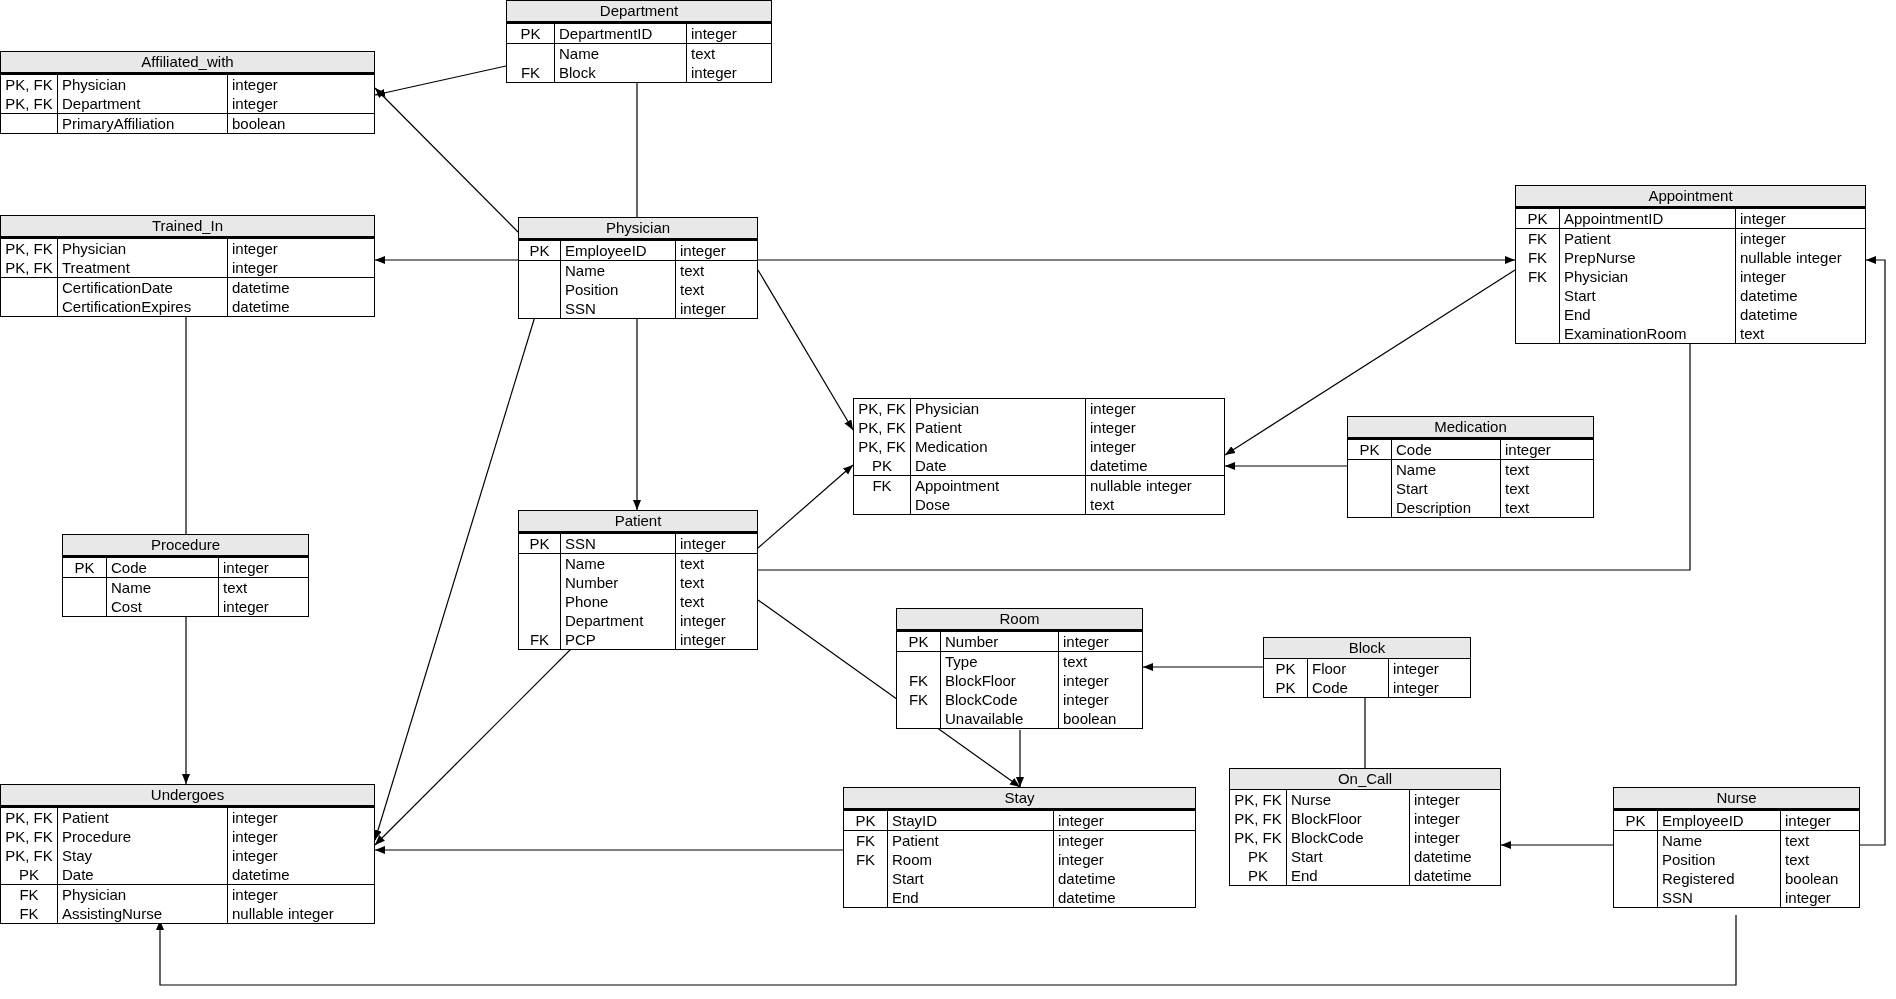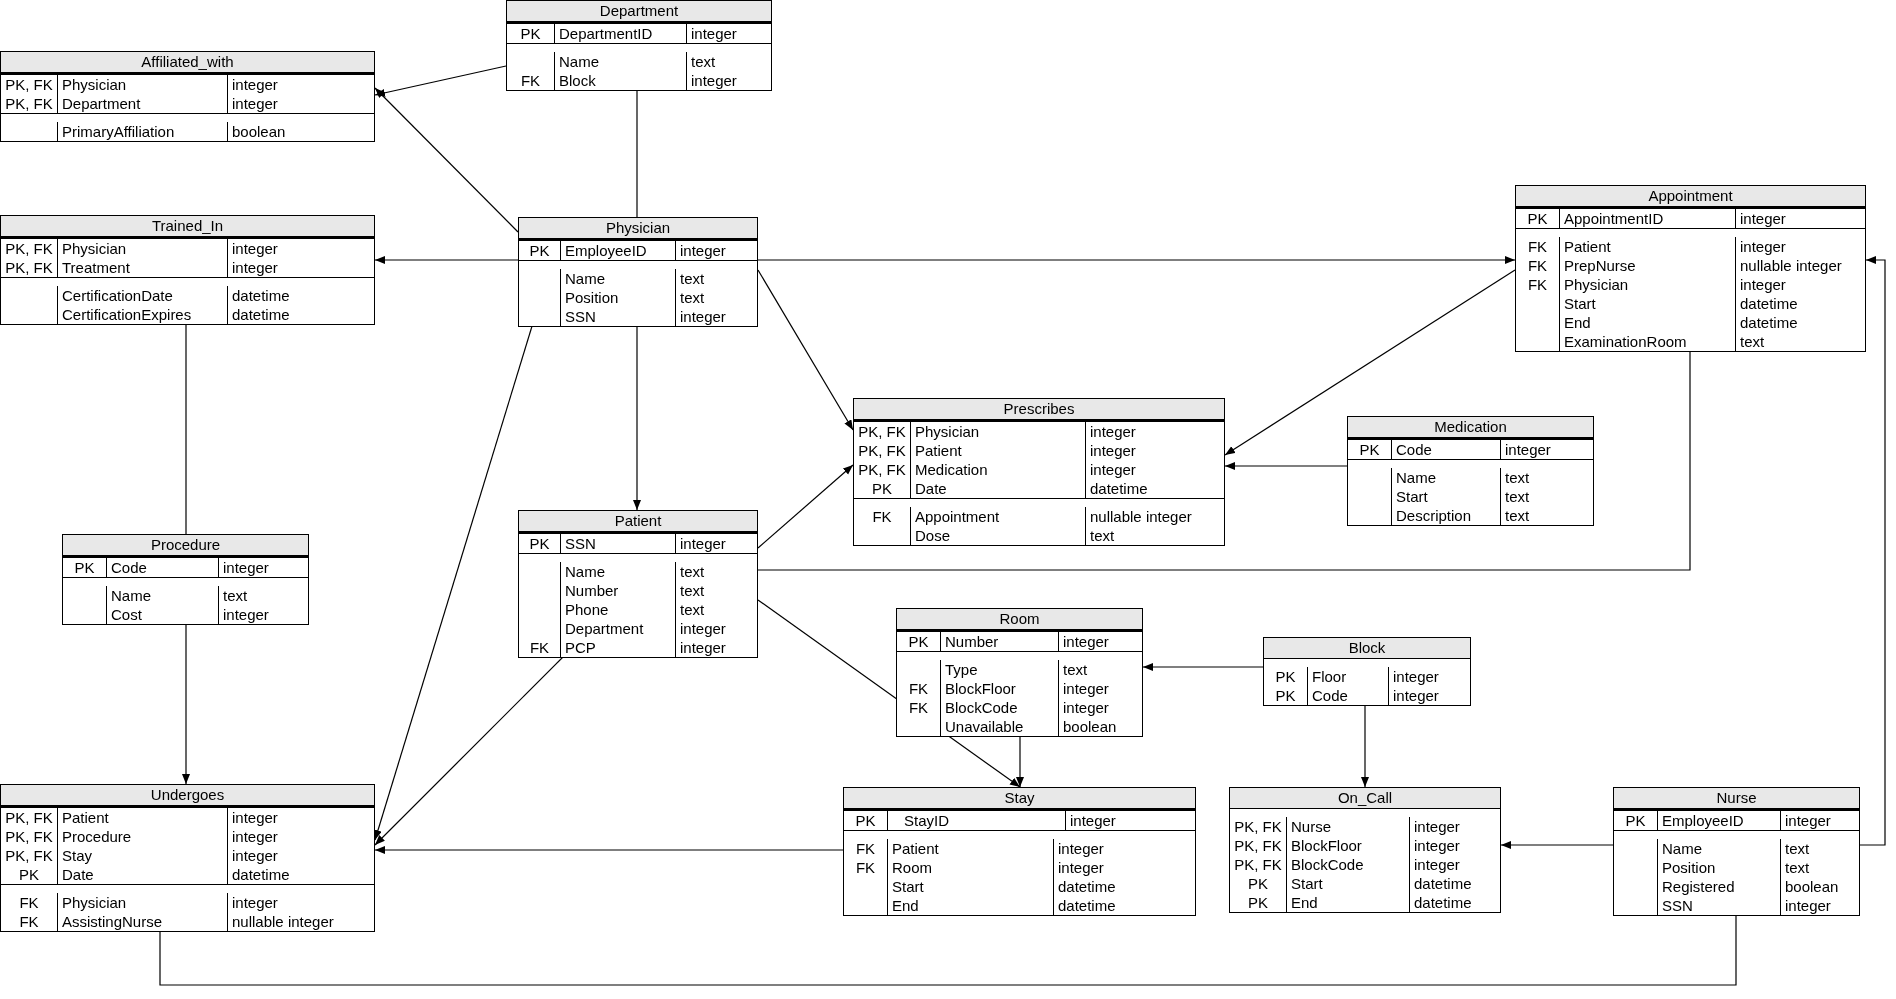--- a/index.html
+++ b/index.html
@@ -45,21 +45,20 @@
     overflow: hidden;
   }
   .entity.no-sep .entity-title {
     border-bottom: 1px solid #000000;
   }
   .attr-group {
     border-bottom: 1px solid #000000;
   }
   .attr-group.last {
     border-bottom: none;
-    margin-top: 8px;
   }
   .attr-row {
     display: flex;
     height: 19px;
     line-height: 19px;
     font-size: 15px;
     color: #000000;
     white-space: nowrap;
   }
   .key-cell {
@@ -263,21 +262,20 @@
             <div class="type-cell" style="flex: 1 1 0%;">datetime</div>
           </div>
           <div class="attr-row">
             <div class="key-cell" style="width: 44px; min-width: 44px;"></div>
             <div class="name-cell" style="flex: 0 0 176px;">ExaminationRoom</div>
             <div class="type-cell" style="flex: 1 1 0%;">text</div>
           </div>
         </div>
       </div>
       <div class="entity" style="left: 853px; top: 398px; width: 372px;">
-        <div class="entity-title">Prescribes</div>
         <div class="attr-group">
           <div class="attr-row">
             <div class="key-cell wide" style="width: 57px; min-width: 57px;">PK, FK</div>
             <div class="name-cell" style="flex: 0 0 175px;">Physician</div>
             <div class="type-cell" style="flex: 1 1 0%;">integer</div>
           </div>
           <div class="attr-row">
             <div class="key-cell wide" style="width: 57px; min-width: 57px;">PK, FK</div>
             <div class="name-cell" style="flex: 0 0 175px;">Patient</div>
             <div class="type-cell" style="flex: 1 1 0%;">integer</div>
@@ -474,21 +472,21 @@
             <div class="name-cell" style="flex: 0 0 170px;">AssistingNurse</div>
             <div class="type-cell" style="flex: 1 1 0%;">nullable integer</div>
           </div>
         </div>
       </div>
       <div class="entity" style="left: 843px; top: 787px; width: 353px;">
         <div class="entity-title">Stay</div>
         <div class="attr-group">
           <div class="attr-row">
             <div class="key-cell" style="width: 44px; min-width: 44px;">PK</div>
-            <div class="name-cell" style="flex: 0 0 166px; margin-left: 12px;">StayID</div>
+            <div class="name-cell" style="flex: 0 0 166px;">StayID</div>
             <div class="type-cell" style="flex: 1 1 0%;">integer</div>
           </div>
         </div>
         <div class="attr-group last">
           <div class="attr-row">
             <div class="key-cell" style="width: 44px; min-width: 44px;">FK</div>
             <div class="name-cell" style="flex: 0 0 166px;">Patient</div>
             <div class="type-cell" style="flex: 1 1 0%;">integer</div>
           </div>
           <div class="attr-row">
@@ -501,21 +499,21 @@
             <div class="name-cell" style="flex: 0 0 166px;">Start</div>
             <div class="type-cell" style="flex: 1 1 0%;">datetime</div>
           </div>
           <div class="attr-row">
             <div class="key-cell" style="width: 44px; min-width: 44px;"></div>
             <div class="name-cell" style="flex: 0 0 166px;">End</div>
             <div class="type-cell" style="flex: 1 1 0%;">datetime</div>
           </div>
         </div>
       </div>
-      <div class="entity no-sep" style="left: 1229px; top: 787px; width: 272px;">
+      <div class="entity no-sep" style="left: 1229px; top: 768px; width: 272px;">
         <div class="entity-title">On_Call</div>
         <div class="attr-group last">
           <div class="attr-row">
             <div class="key-cell wide" style="width: 57px; min-width: 57px;">PK, FK</div>
             <div class="name-cell" style="flex: 0 0 123px;">Nurse</div>
             <div class="type-cell" style="flex: 1 1 0%;">integer</div>
           </div>
           <div class="attr-row">
             <div class="key-cell wide" style="width: 57px; min-width: 57px;">PK, FK</div>
             <div class="name-cell" style="flex: 0 0 123px;">BlockFloor</div>

